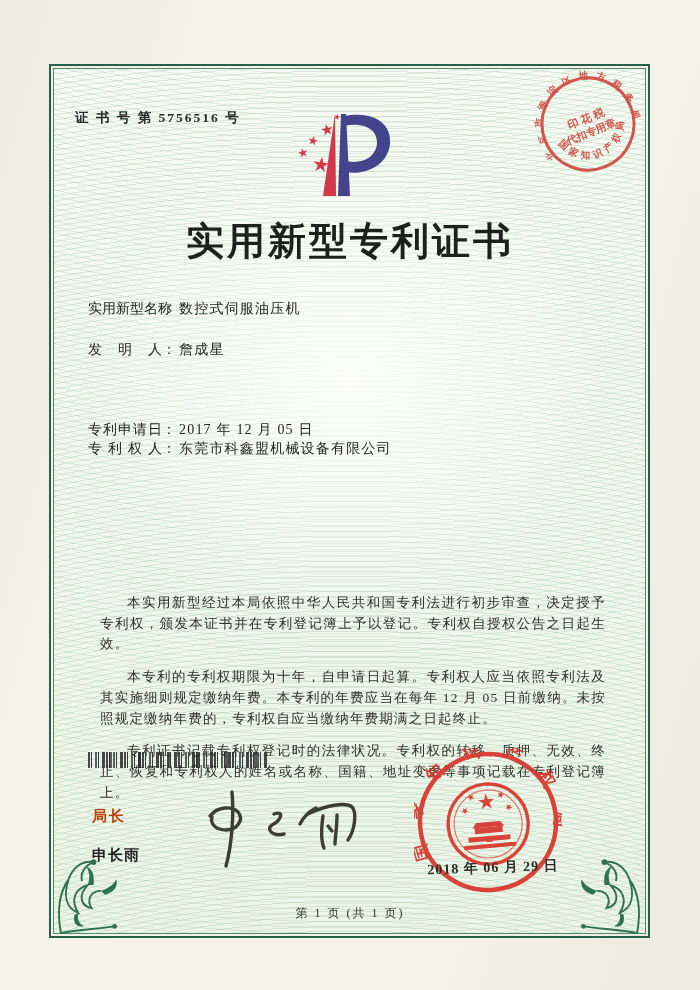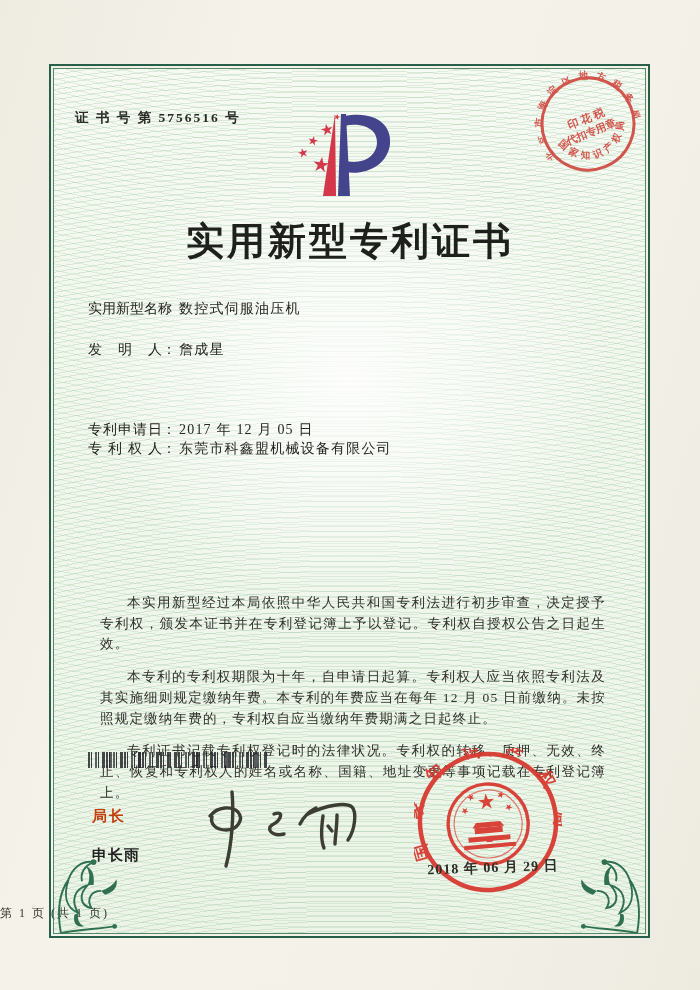--- a/index.html
+++ b/index.html
@@ -42,21 +42,21 @@
     background:
       repeating-linear-gradient(90deg,rgba(40,40,46,.85) 0 2px,transparent 2px 3px,rgba(40,40,46,.9) 3px 4px,transparent 4px 7px,rgba(58,58,66,.8) 7px 9px,transparent 9px 10px,rgba(40,40,46,.9) 10px 11px,transparent 11px 14px,rgba(40,40,46,.85) 14px 17px,transparent 17px 18px),
       repeating-linear-gradient(90deg,transparent 0 21px,rgba(30,30,36,.7) 21px 24px,transparent 24px 29px);
   }
   .signer-title{left:92px;top:797px;font-size:15px;font-weight:bold;color:#c2410c;letter-spacing:2px;margin-top:10px;}
   .signer-name{left:92px;top:831px;font-size:15px;font-weight:bold;color:#222;letter-spacing:1px;margin-top:15px;}
   .signature{left:198px;top:786px;width:164px;height:86px;}
   .seal{left:414px;top:748px;width:148px;height:148px;opacity:.92;z-index:4;}
   .seal-date{left:420px;top:859px;width:146px;text-align:center;font-size:14px;font-weight:bold;
              letter-spacing:1px;color:#2c2d26;transform:rotate(-2deg);z-index:6;}
-  .footer{left:0;top:905px;width:700px;font-size:12px;letter-spacing:2px;color:#33342e;}
+  .footer{left:0;top:905px;width:700px;text-align:center;font-size:12px;letter-spacing:2px;color:#33342e;}
   .flourish{width:82px;height:94px;z-index:2;}
   .flourish.left{left:53px;top:841px;}
   .flourish.right{left:563px;top:841px;transform:scaleX(-1);}
   svg text{font-family:"Liberation Serif","DejaVu Serif",serif;}
 </style>
 </head>
 <body>
 
 <svg width="0" height="0" style="position:absolute">
   <defs>

